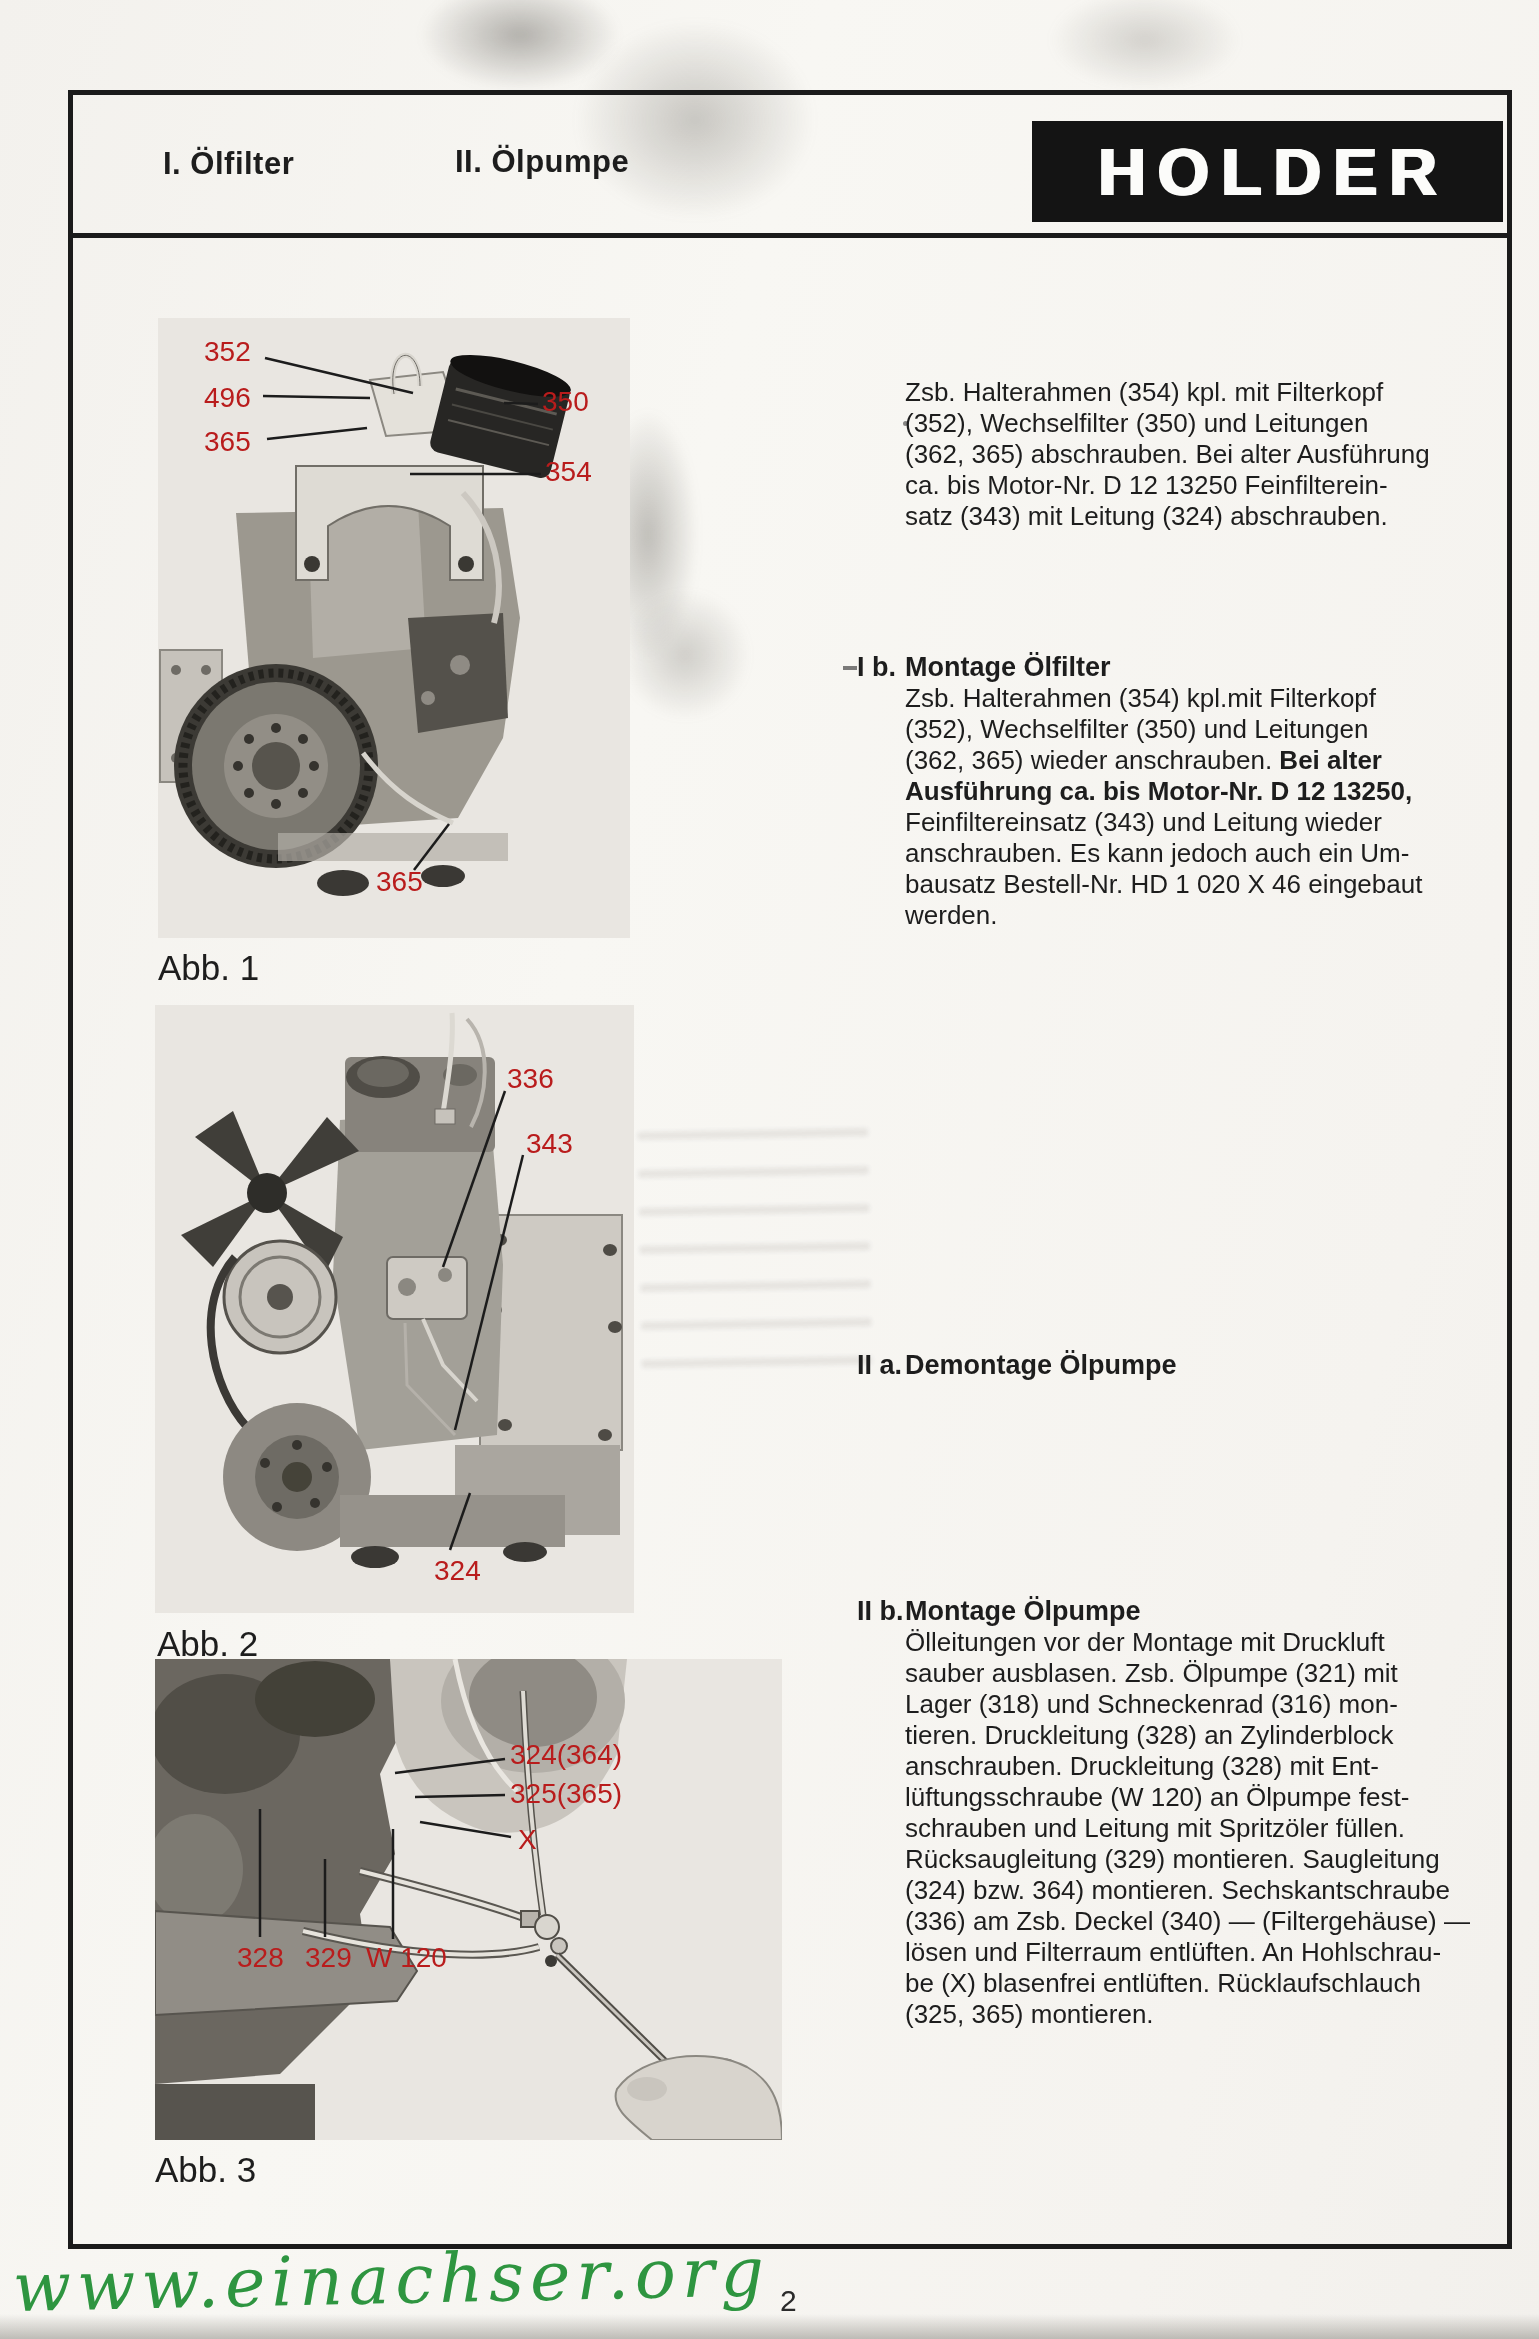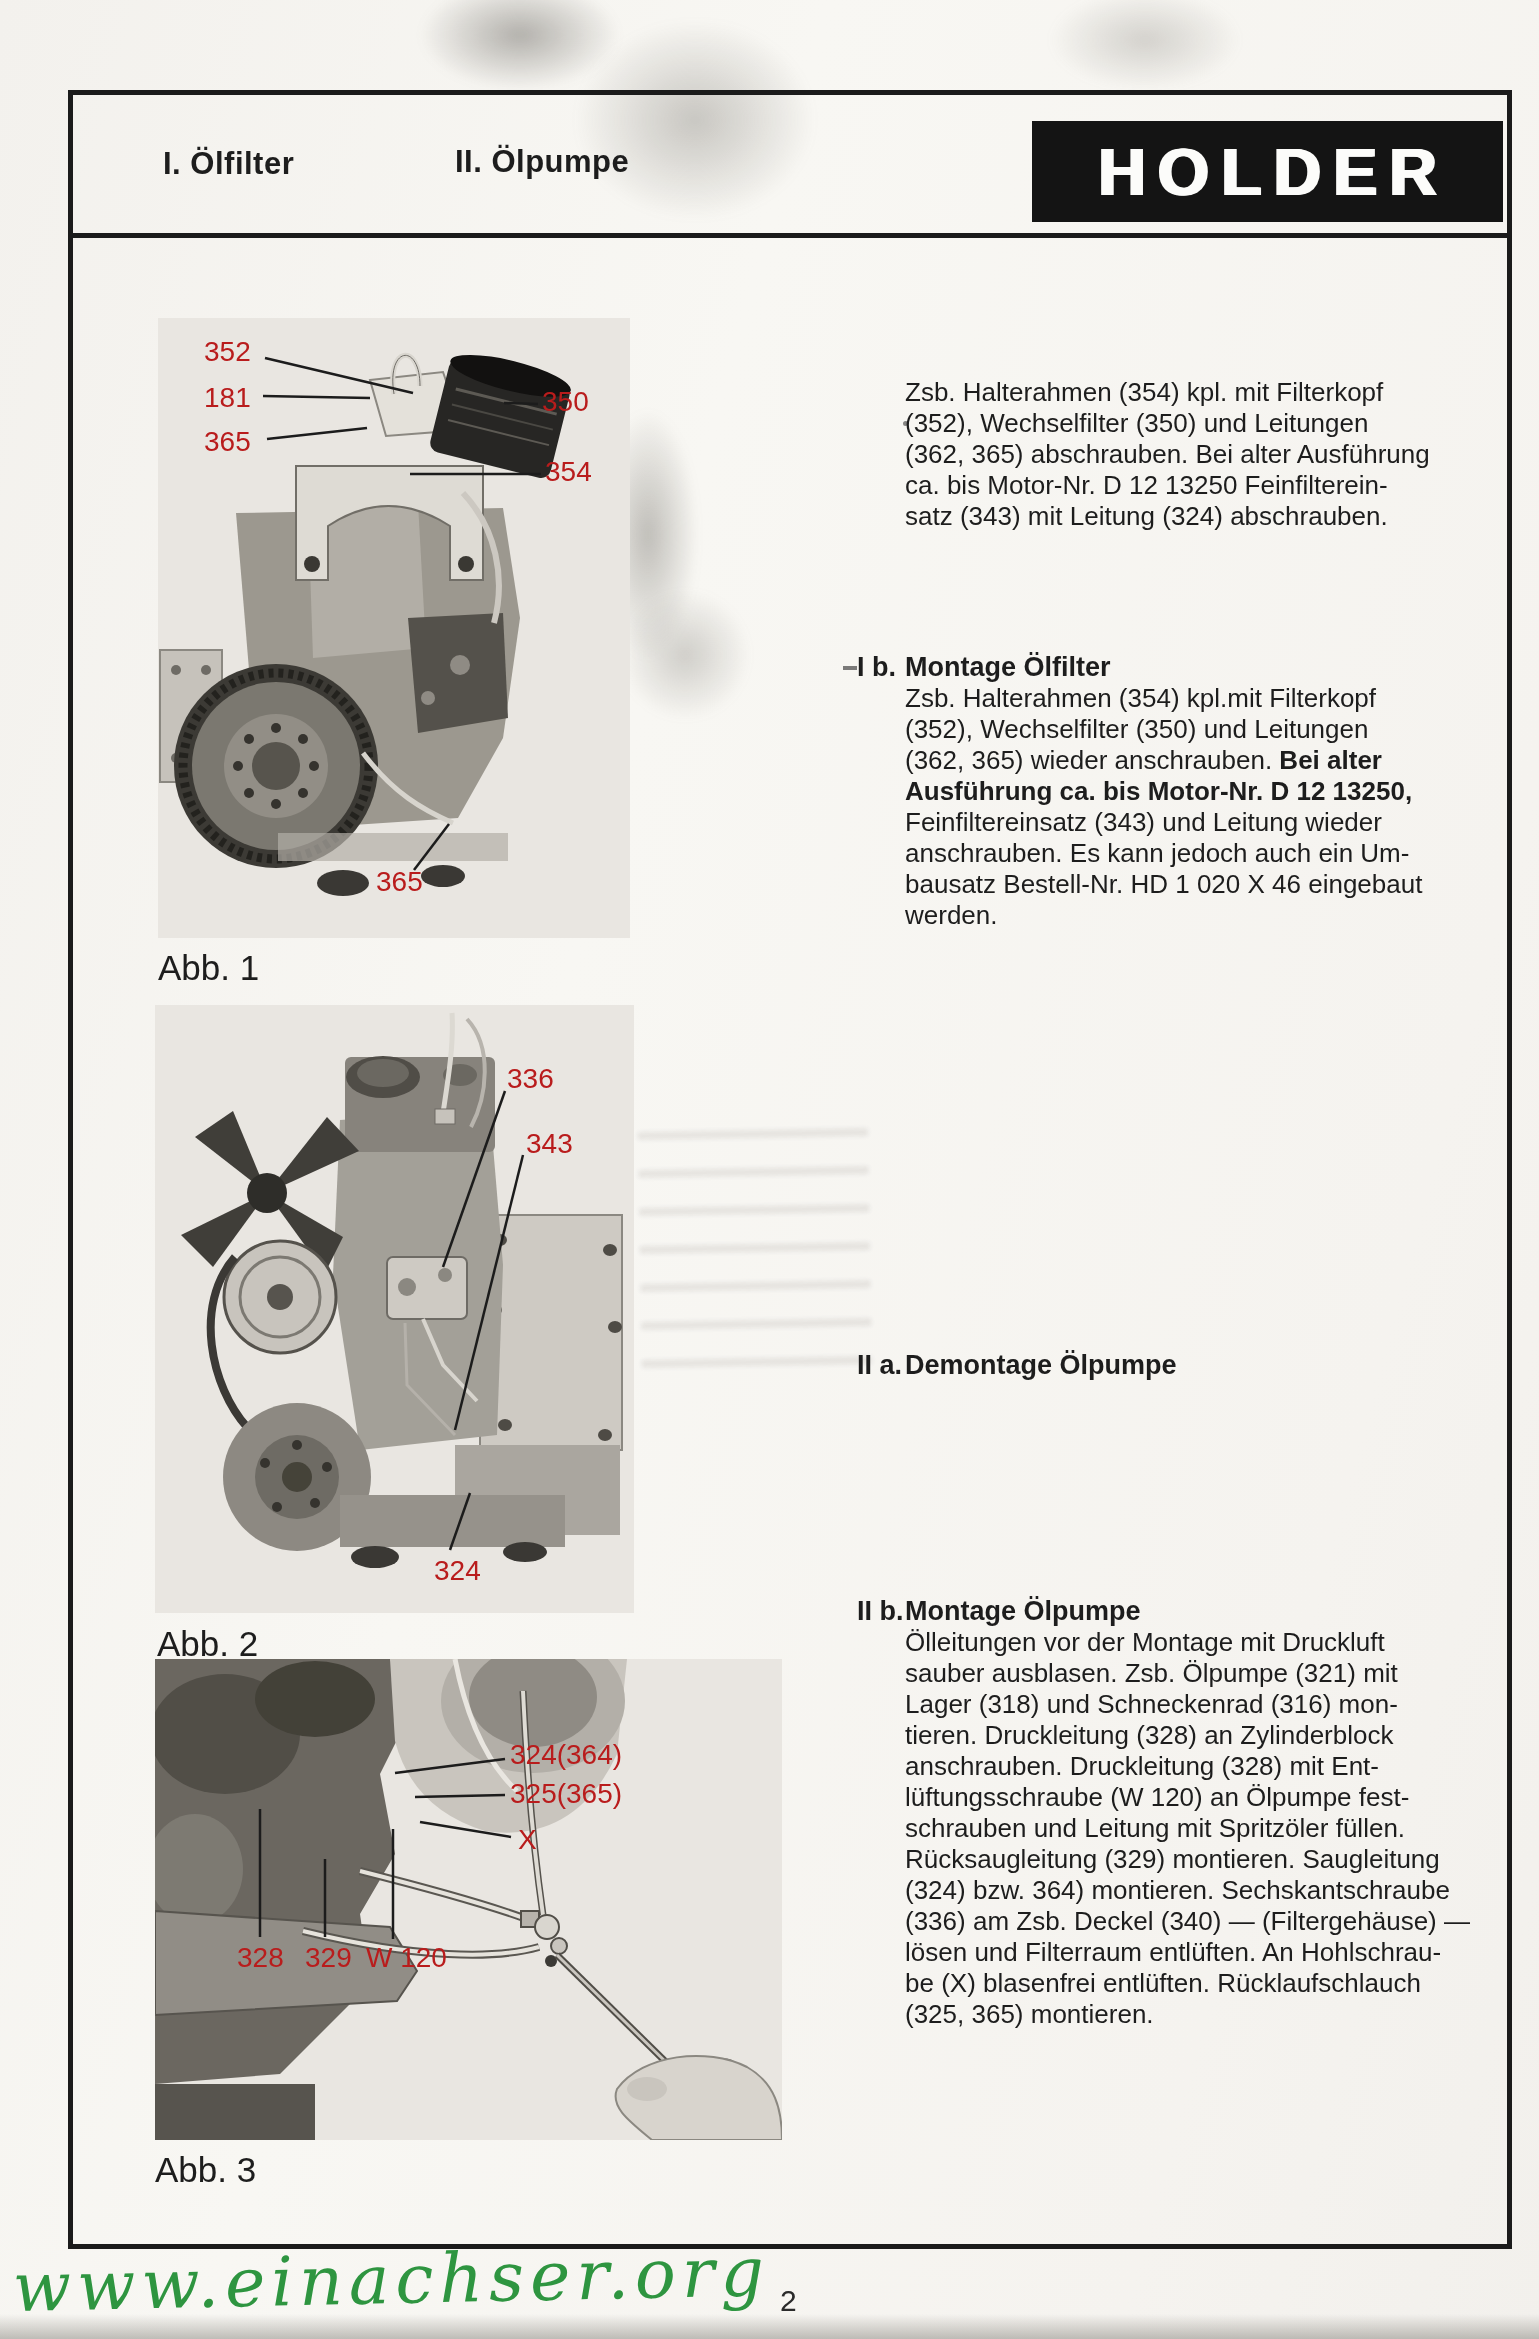--- a/index.html
+++ b/index.html
@@ -118,21 +118,21 @@
       <g stroke="#1c1c1c" stroke-width="2.5" fill="none">
         <path d="M107,40 L255,75"></path>
         <path d="M105,78 L212,80"></path>
         <path d="M109,121 L209,110"></path>
         <path d="M380,86 L346,85"></path>
         <path d="M383,156 L252,156"></path>
         <path d="M291,506 L256,552"></path>
       </g>
     </svg>
     <div class="callout" style="left:46px;top:20px">352</div>
-    <div class="callout" style="left:46px;top:66px">181</div>
+    <div class="callout" style="left:46px;top:66px">496</div>
     <div class="callout" style="left:46px;top:110px">365</div>
     <div class="callout" style="left:384px;top:70px">350</div>
     <div class="callout" style="left:387px;top:140px">354</div>
     <div class="callout" style="left:218px;top:550px">365</div>
   </div>
   <div class="fig-caption" style="left:158px;top:948px">Abb. 1</div>
 
   <div class="figure fig2">
     <svg width="479" height="608" viewBox="0 0 479 608">
       <rect width="479" height="608" fill="#e9e6e1"></rect>

